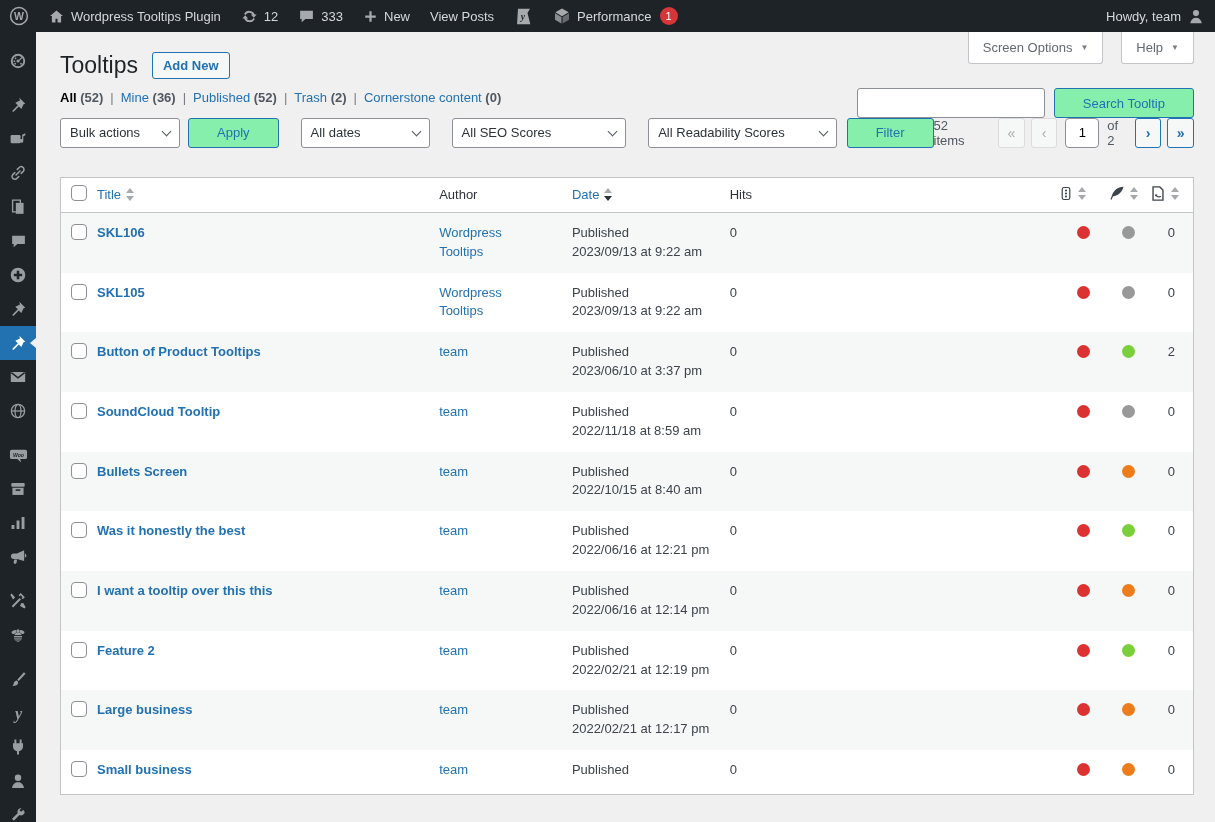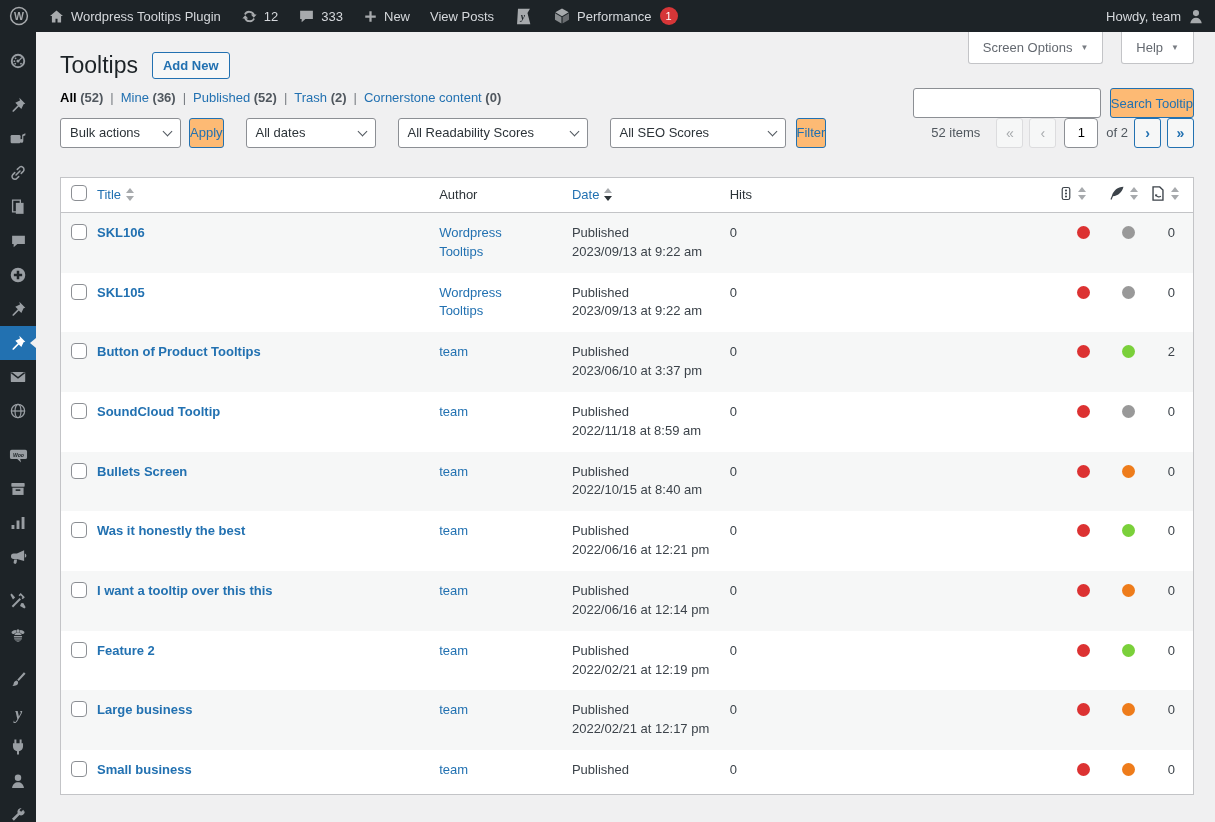--- a/index.html
+++ b/index.html
@@ -71,22 +71,22 @@
     color:#2271b1; font-size:13px; font-weight:600; padding:5px 10px; cursor:pointer;
     font-family:inherit;
   }
 
   .search-box { position:absolute; top:56px; right:21px; display:flex; gap:9px; align-items:center; }
   .search-input {
     width:188px; height:30px; background:#fff; border:1px solid #8c8f94; border-radius:3px;
     padding:0 8px; font-size:14px; font-family:inherit;
   }
   .btn-secondary {
-    height:30px; background:#fdba74; border:1px solid #2271b1; border-radius:3px;
-    color:#2271b1; font-size:13px; padding:0 0; cursor:pointer; font-family:inherit;
+    height:30px; background:#86efac; border:1px solid #2271b1; border-radius:3px;
+    color:#2271b1; font-size:13px; padding:0 28px; cursor:pointer; font-family:inherit;
   }
 
   .views { margin-top:9px; color:#646970; }
   .views a { color:#2271b1; text-decoration:none; cursor:pointer; }
   .views .current { color:#000; font-weight:700; }
   .views .count { color:#50575e; font-weight:700; }
   .views .sep { color:#787c82; padding:0 7px; }
 
   .tablenav { margin-top:13px; display:flex; align-items:center; }
   .select {
@@ -442,26 +442,26 @@
   <div class="tablenav">
     <div class="select w-bulk">
       <span>Bulk actions</span>
       <span class="chev"></span>
     </div>
     <button class="btn-secondary ml-8">Apply</button>
     <div class="select w-dates">
       <span>All dates</span>
       <span class="chev"></span>
     </div>
+    <div class="select w-seo">
+      <span>All SEO Scores</span>
+      <span class="chev"></span>
+    </div>
     <div class="select w-read">
       <span>All Readability Scores</span>
-      <span class="chev"></span>
-    </div>
-    <div class="select w-seo">
-      <span>All SEO Scores</span>
       <span class="chev"></span>
     </div>
     <button class="btn-secondary ml-10">Filter</button>
 
     <div class="nav-right">
       <span class="items-count">52 items</span>
       <span class="pag-btn disabled" style="margin-left:0">«</span>
       <span class="pag-btn disabled">‹</span>
       <input class="page-input" type="text" value="1" style="">
       <span class="of-pages">of 2</span>

